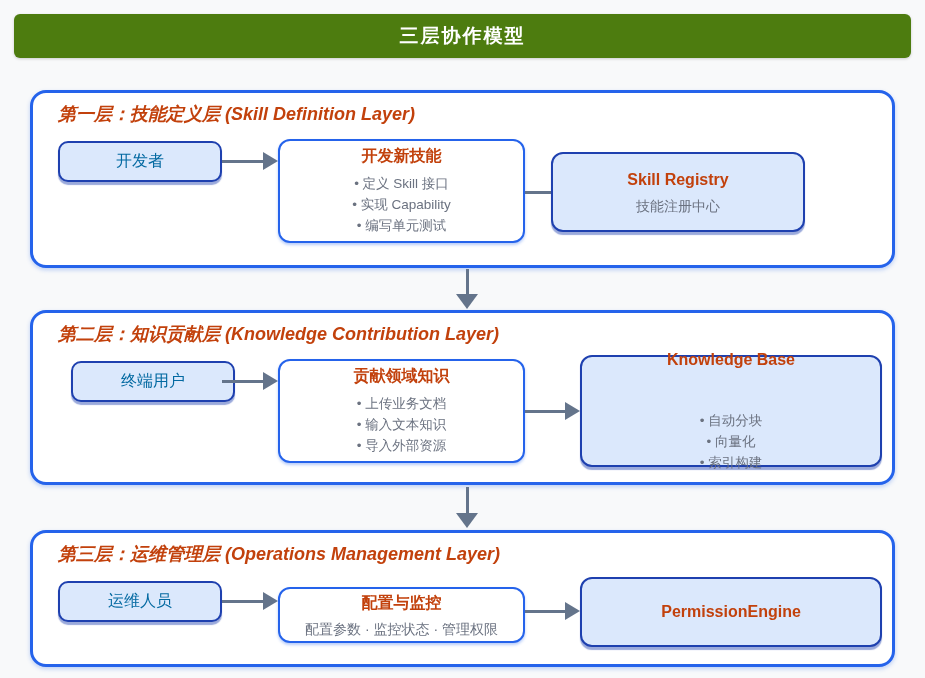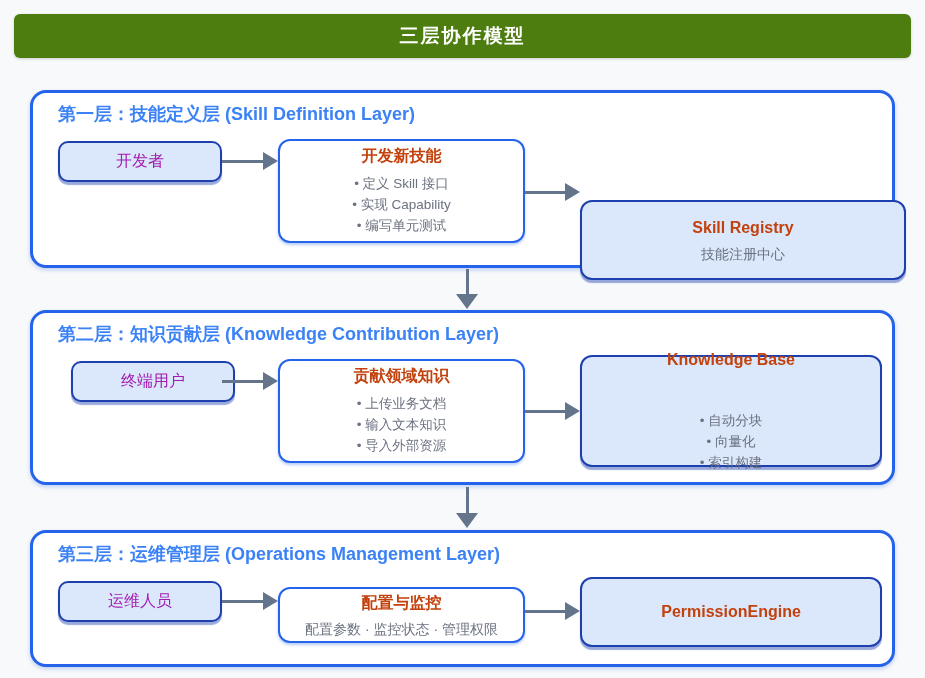--- a/index.html
+++ b/index.html
@@ -19,32 +19,33 @@
     position:absolute; left:30px; width:865px;
     background:#ffffff; border:3px solid #2563eb; border-radius:16px;
     box-shadow:0 2px 4px rgba(37,99,235,.28);
   }
   .layer-1 { top:90px;  height:178px; }
   .layer-2 { top:310px; height:175px; }
   .layer-3 { top:530px; height:137px; }
 
   .layer-heading {
     position:absolute; left:25px; top:9px;
-    font-size:18px; font-weight:bold; color:#3b82f6; line-height:24px;
+    font-size:18px; font-weight:bold; color:#c2410c; line-height:24px;
     white-space:nowrap;
+    font-style:italic;
   }
 
   .box {
     position:absolute; display:flex; flex-direction:column;
     align-items:center; justify-content:center; text-align:center;
   }
   .actor-box {
     background:#dbe8fc; border:2.5px solid #1e40af; border-radius:10px;
     box-shadow:0 2.5px 1px rgba(30,64,175,.45);
-    font-size:16px; color:#a21caf;
+    font-size:16px; color:#0369a1;
   }
   .process-box {
     background:#ffffff; border:2.5px solid #2563eb; border-radius:12px;
     box-shadow:0 2px 3px rgba(37,99,235,.32);
   }
   .result-box {
     background:#dbe8fc; border:2.5px solid #1e40af; border-radius:12px;
     box-shadow:0 2.5px 1px rgba(30,64,175,.45);
   }
   .box-title { font-size:16px; font-weight:bold; color:#c2410c; line-height:20px; }
@@ -90,21 +91,21 @@
       <div class="bullets">
           <div class="bullet-line">• 定义 Skill 接口</div>
           <div class="bullet-line">• 实现 Capability</div>
           <div class="bullet-line">• 编写单元测试</div>
         </div>
     </div>
     <div class="h-arrow" style="left:492px;top:89px;width:55px;">
       <span class="shaft"></span>
         <span class="head"></span>
     </div>
-    <div class="box result-box" style="left:547px;top:59px;width:326px;height:80px;margin-top:48px;">
+    <div class="box result-box" style="left:518px;top:59px;width:254px;height:80px;">
       <div class="box-title">Skill Registry</div>
       <div class="box-subtitle">技能注册中心</div>
 
     </div>
   </section>
 
   <div class="v-arrow" style="left:456px;top:269px;height:40px;">
     <span class="shaft"></span>
       <span class="head"></span>
   </div>

